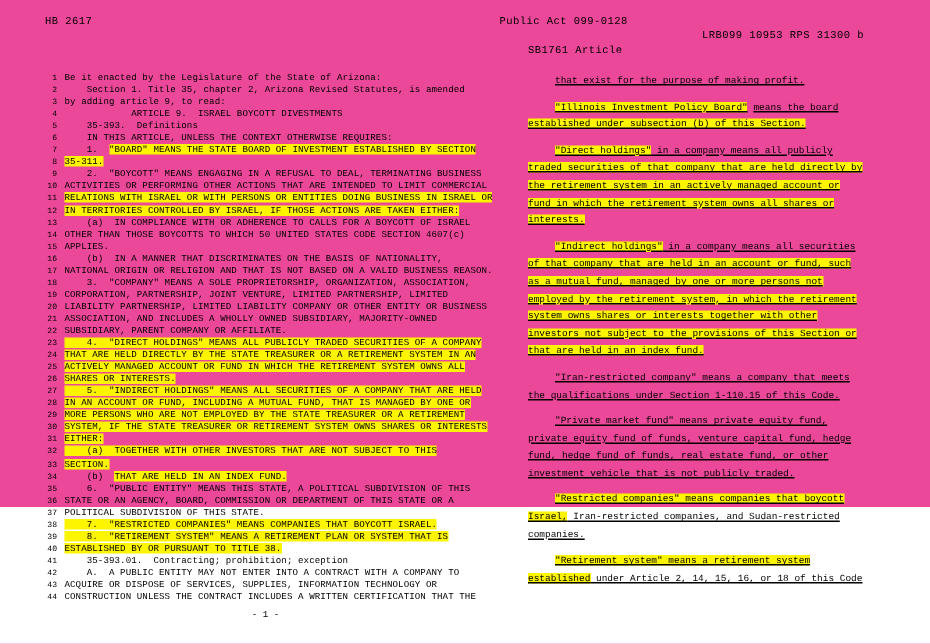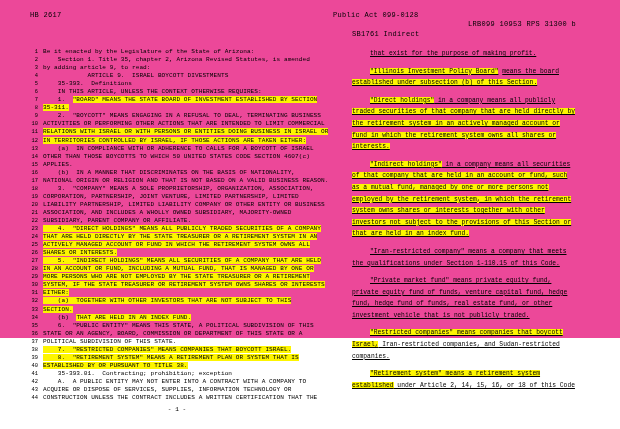--- a/index.html
+++ b/index.html
@@ -122,21 +122,21 @@
     text-decoration: underline;
   }
 </style>
 </head>
 <body>
 
 <div class="page">
 
   <div class="hdr-left">HB 2617</div>
   <div class="hdr-right-top">Public Act 099-0128</div>
-  <div class="hdr-right-sub-left">SB1761 Indirect</div>
+  <div class="hdr-right-sub-left">SB1761 Article</div>
   <div class="hdr-right-sub-right">LRB099 10953 RPS 31300 b</div>
 
   <div class="left-col">
     <div class="lines" id="left-lines">
         <div class="lrow"><span class="lnum">1</span><span class="ltext"><span>Be it enacted by the Legislature of the State of Arizona:</span></span></div>
         <div class="lrow"><span class="lnum">2</span><span class="ltext"><span>    Section 1. Title 35, chapter 2, Arizona Revised Statutes, is amended</span></span></div>
         <div class="lrow"><span class="lnum">3</span><span class="ltext"><span>by adding article 9, to read:</span></span></div>
         <div class="lrow"><span class="lnum">4</span><span class="ltext"><span>            ARTICLE 9.  ISRAEL BOYCOTT DIVESTMENTS</span></span></div>
         <div class="lrow"><span class="lnum">5</span><span class="ltext"><span>    35-393.  Definitions</span></span></div>
         <div class="lrow"><span class="lnum">6</span><span class="ltext"><span>    IN THIS ARTICLE, UNLESS THE CONTEXT OTHERWISE REQUIRES:</span></span></div>

